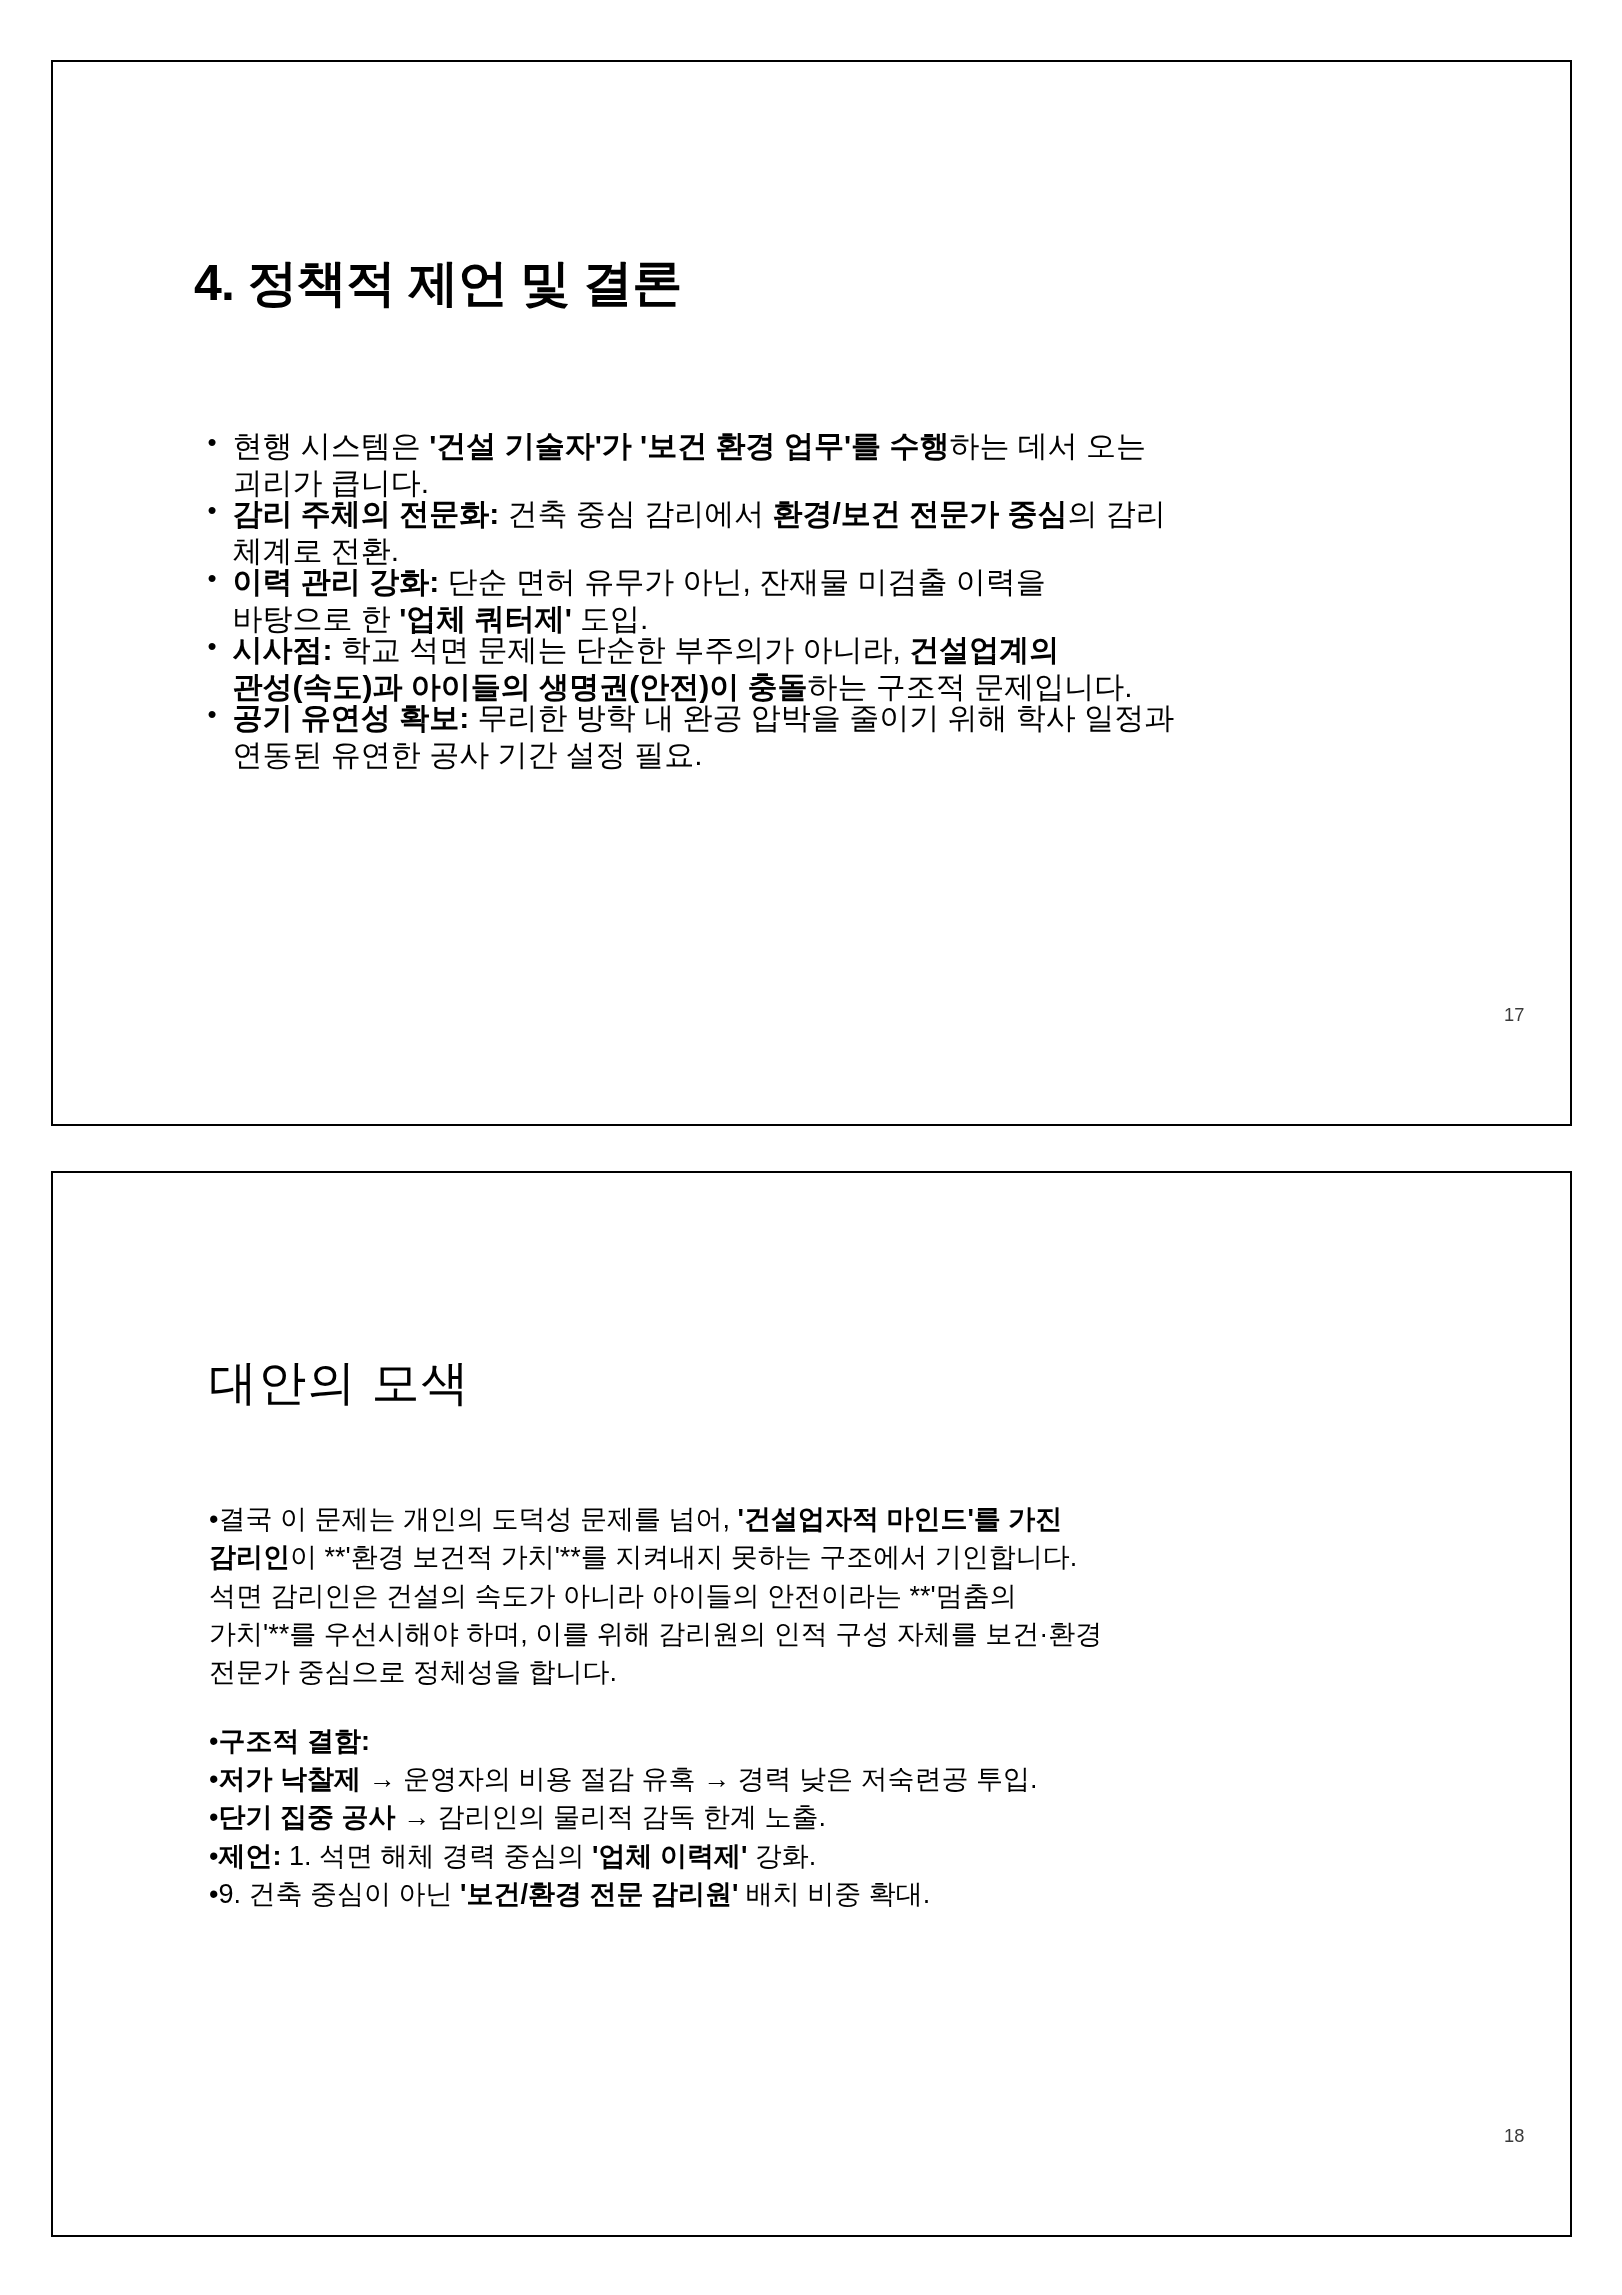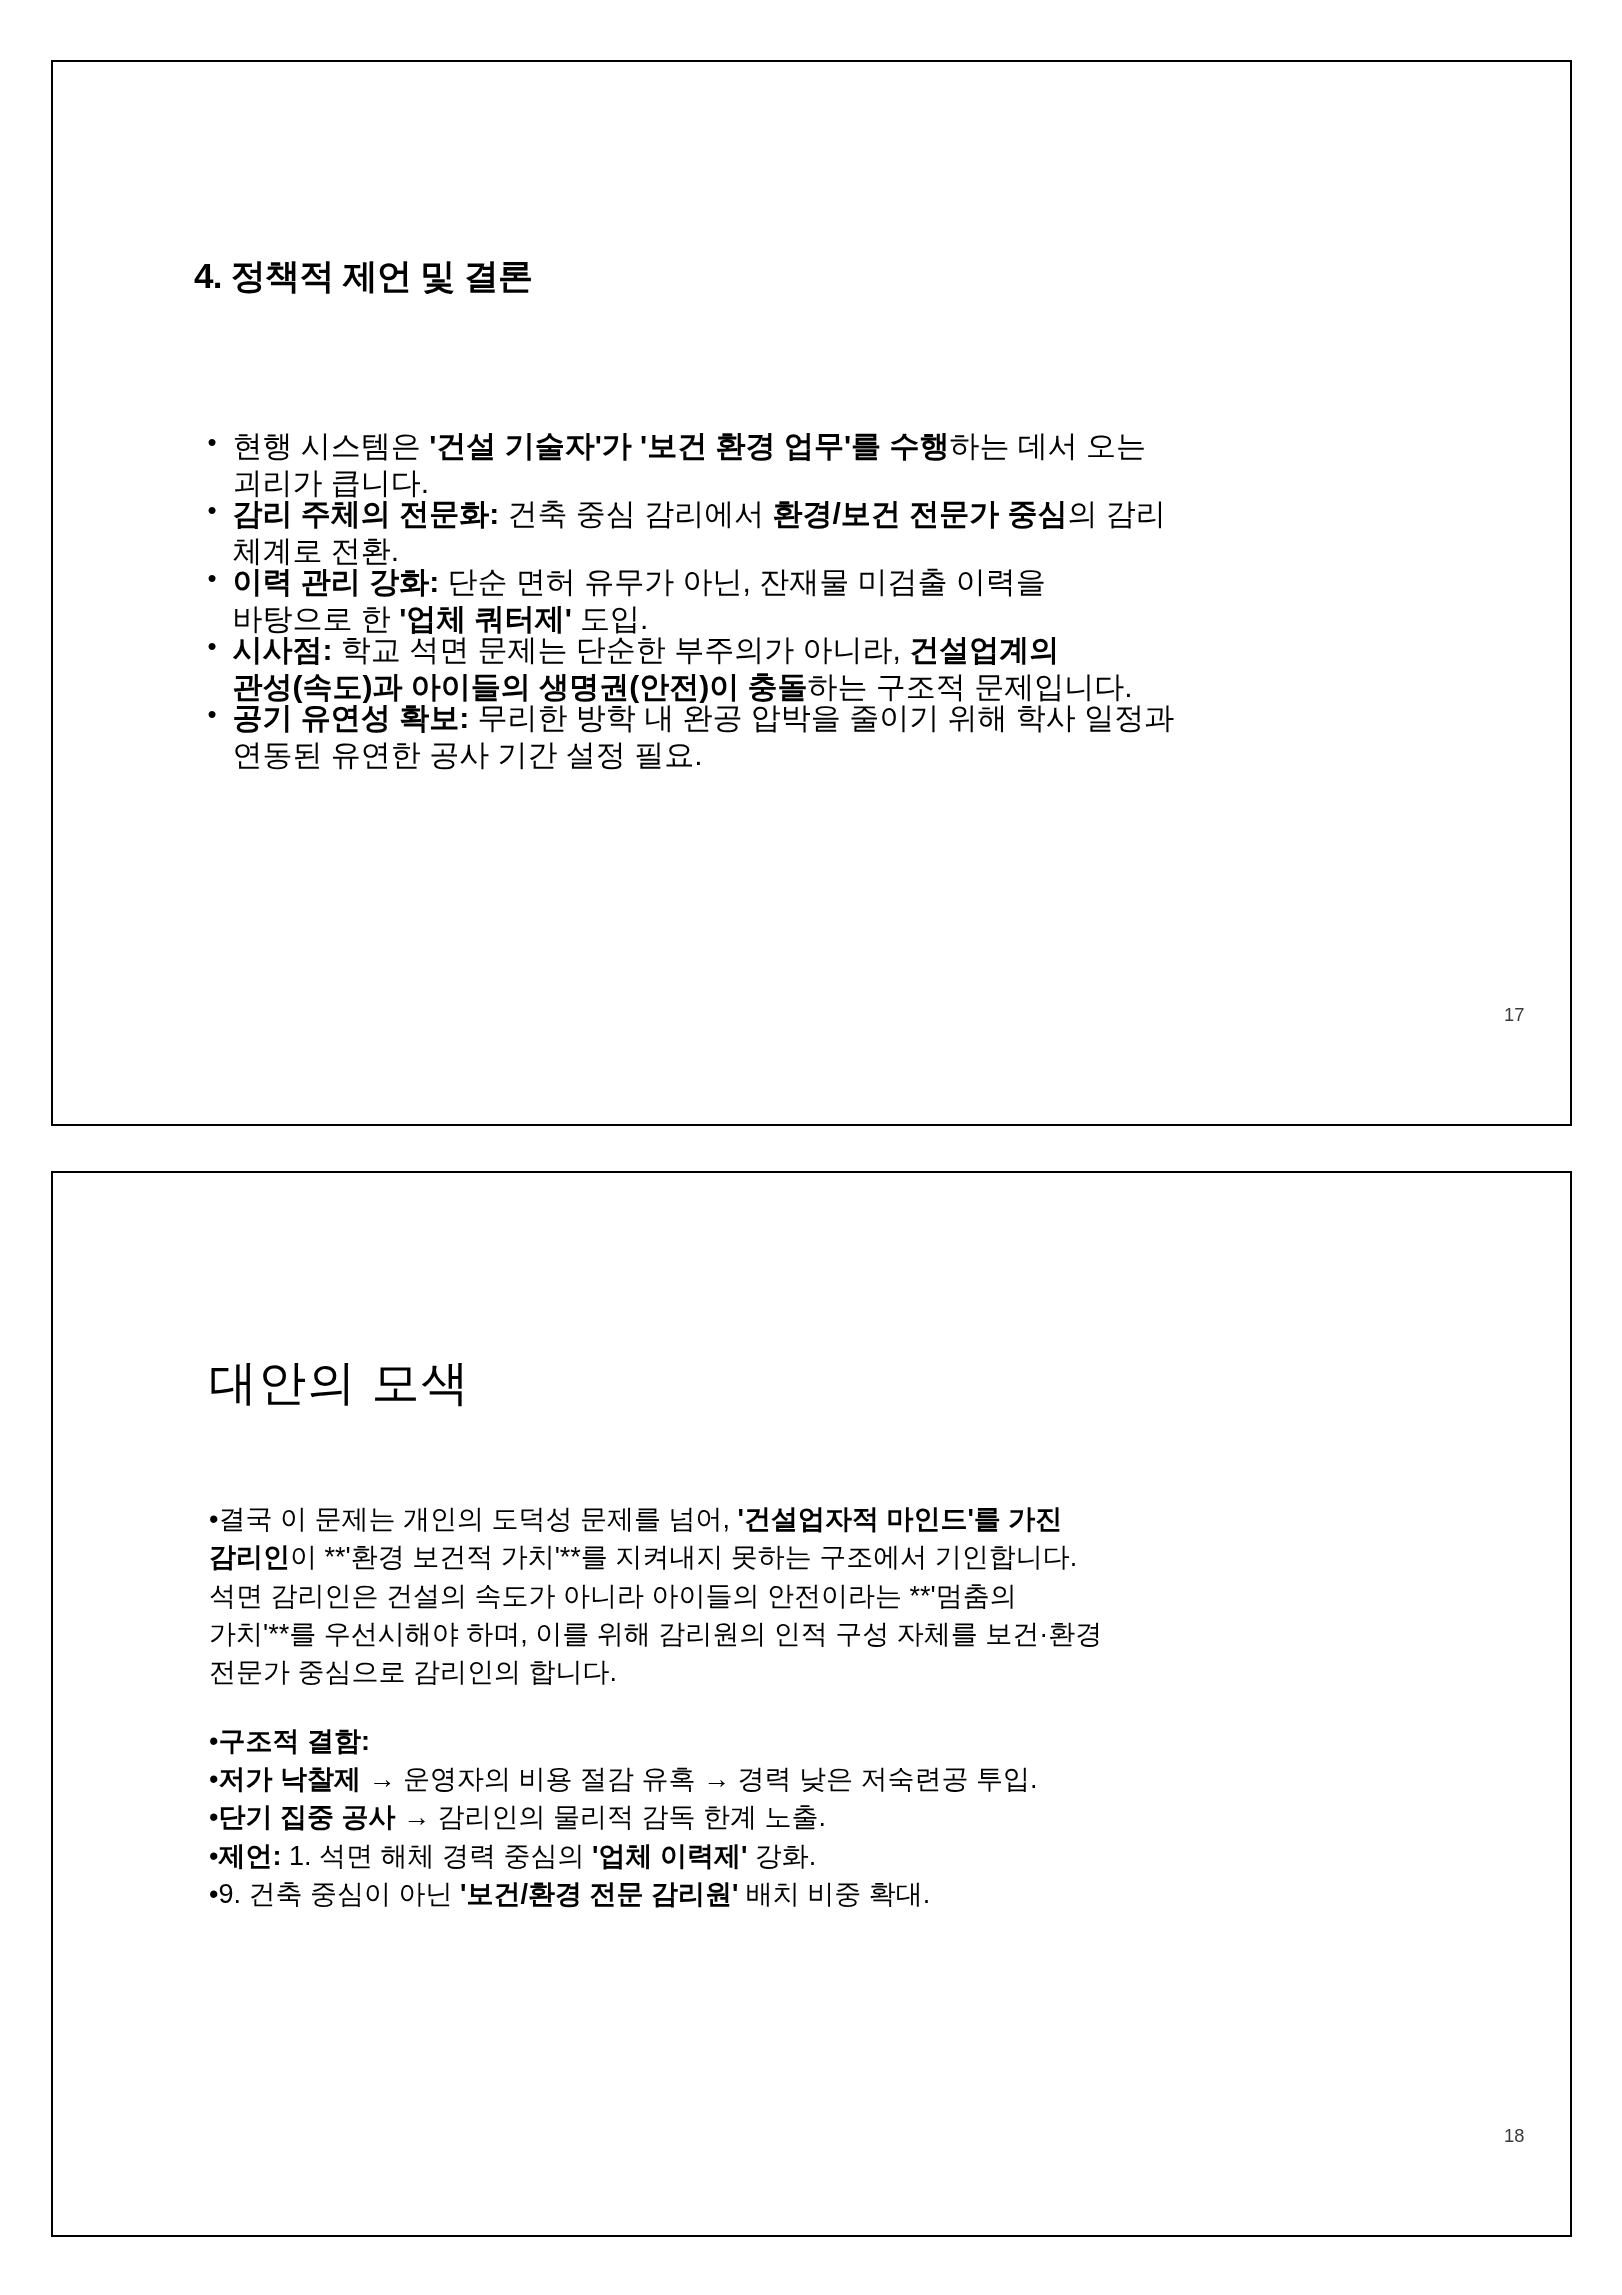--- a/index.html
+++ b/index.html
@@ -39,21 +39,21 @@
     width: 100%;
     height: 100%;
     box-sizing: border-box;
   }
 
   
   .s17-title {
     position: absolute;
     left: 141px;
     top: 196px;
-    font-size: 35px;
+    font-size: 50px;
     font-weight: bold;
     letter-spacing: -0.7px;
     line-height: 1.0;
     white-space: nowrap;
   }
 
   .s17-body {
     position: absolute;
     left: 152px;
     top: 366px;
@@ -161,21 +161,21 @@
     <div class="slide-inner">
 
       <div class="s18-title">대안의 모색</div>
 
       <div class="s18-body">
         <div class="para" id="s18-para">
             <div><span>•</span><span>결국 이 문제는 개인의 도덕성 문제를 넘어, </span><b>'건설업자적 마인드'를 가진</b></div>
             <div><b>감리인</b><span>이 **'환경 보건적 가치'**를 지켜내지 못하는 구조에서 기인합니다.</span></div>
             <div><span>석면 감리인은 건설의 속도가 아니라 아이들의 안전이라는 **'멈춤의</span></div>
             <div><span>가치'**를 우선시해야 하며, 이를 위해 감리원의 인적 구성 자체를 보건·환경</span></div>
-            <div><span>전문가 중심으로 감리인의 합니다.</span></div>
+            <div><span>전문가 중심으로 정체성을 합니다.</span></div>
           </div>
         <div class="gap"></div>
         <div class="s18-list" id="s18-list">
             <div class="li"><span>•</span><b>구조적 결함:</b></div>
             <div class="li"><span>•</span><b>저가 낙찰제</b><span> → 운영자의 비용 절감 유혹 → 경력 낮은 저숙련공 투입.</span></div>
             <div class="li"><span>•</span><b>단기 집중 공사</b><span> → 감리인의 물리적 감독 한계 노출.</span></div>
             <div class="li"><span>•</span><b>제언:</b><span> 1. 석면 해체 경력 중심의 </span><b>'업체 이력제'</b><span> 강화.</span></div>
             <div class="li"><span>•</span><span>9. 건축 중심이 아닌 </span><b>'보건/환경 전문 감리원'</b><span> 배치 비중 확대.</span></div>
           </div>
       </div>

